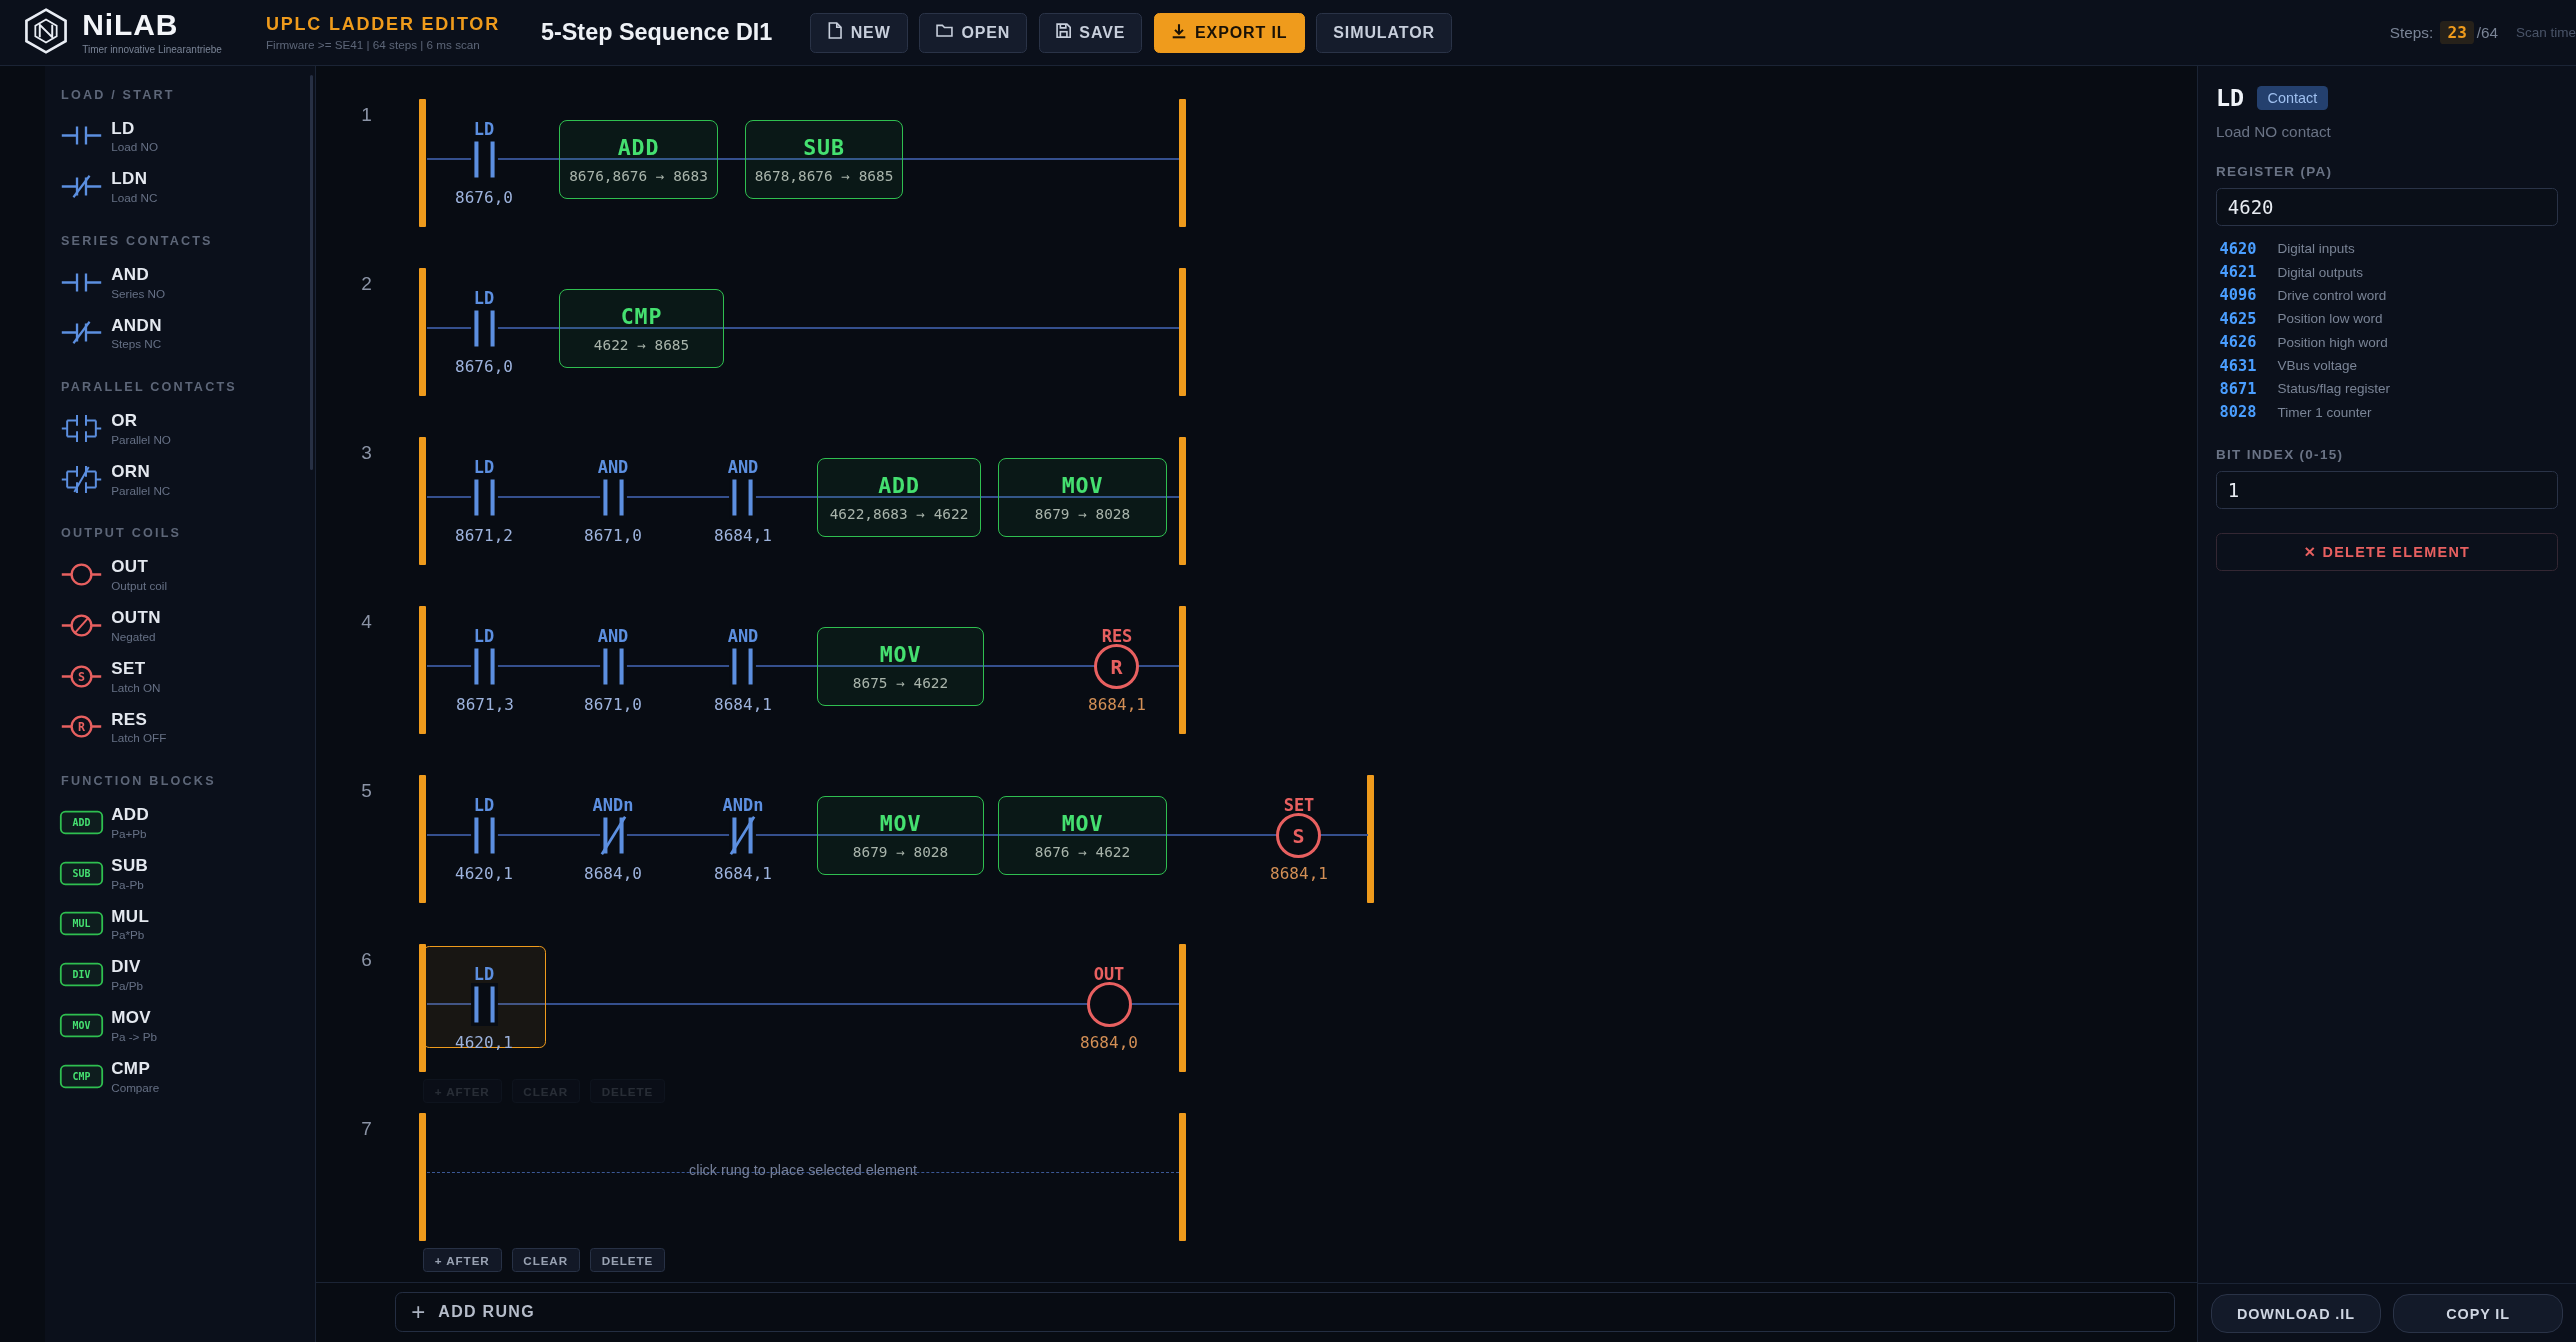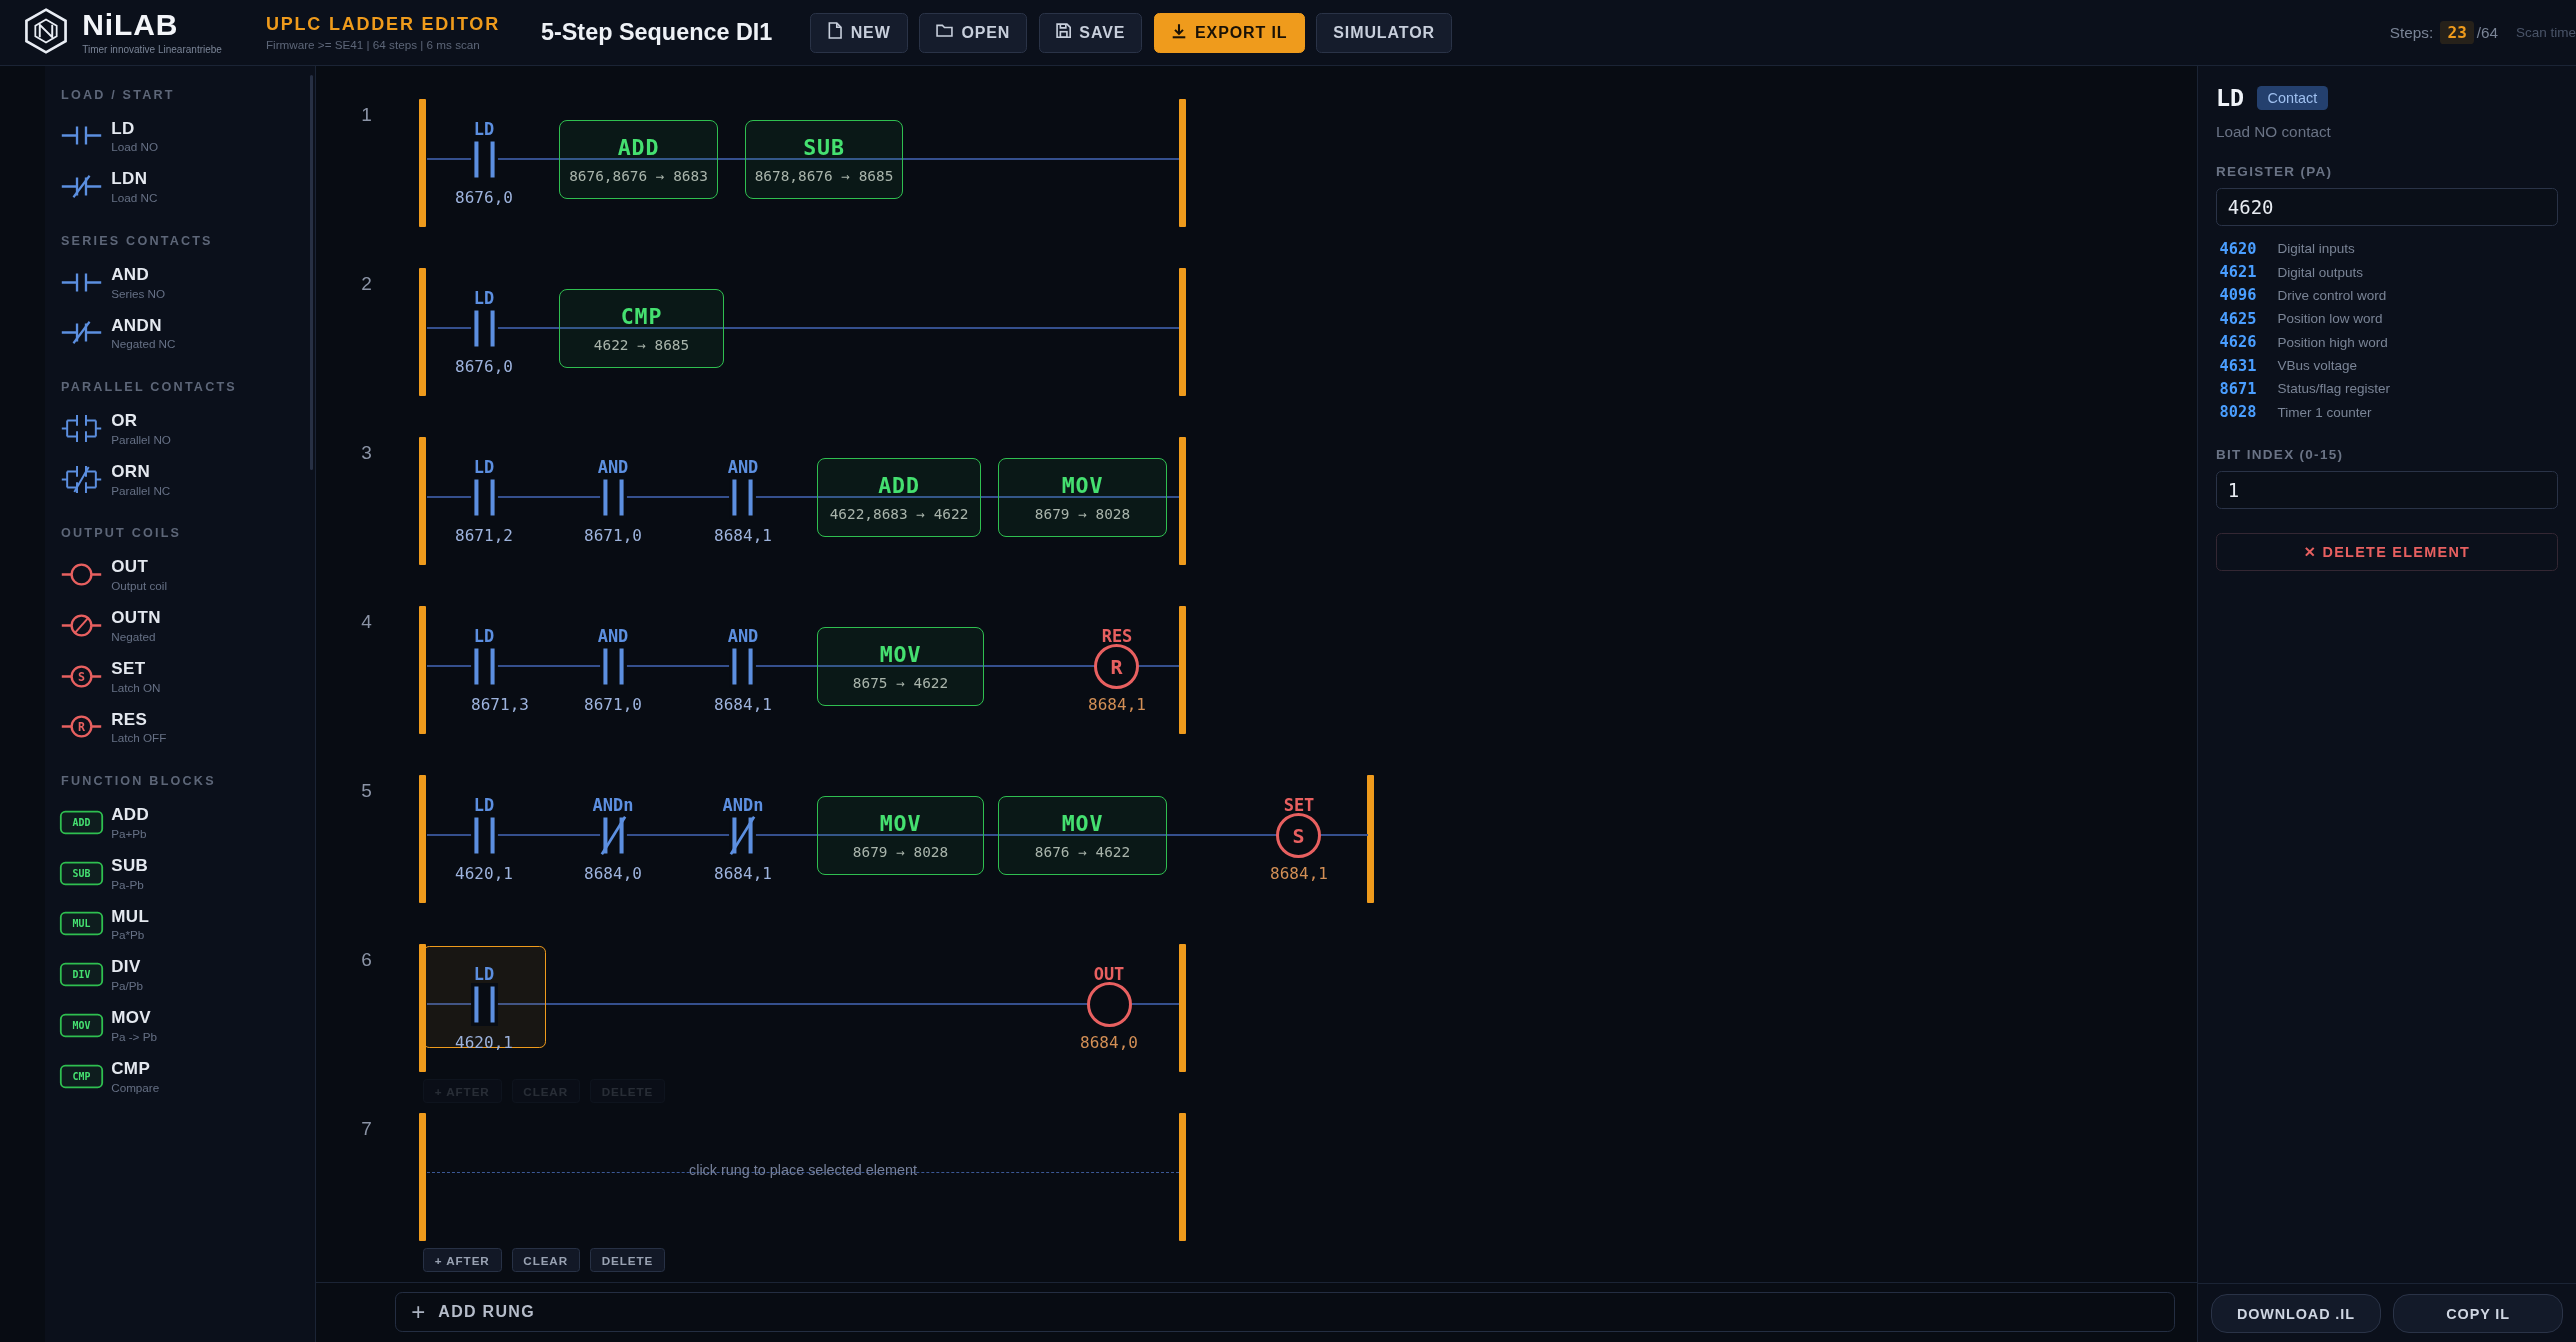--- a/index.html
+++ b/index.html
@@ -219,21 +219,21 @@
             <svg width="43" height="27" viewBox="0 0 48 30" fill="none">
               <g stroke="#5c8fe0" stroke-width="2.6">
                 <path d="M2 15H19M29 15H46"></path>
                 <path d="M19 5V25M29 5V25"></path>
               </g>
               <path d="M15 27L33 3" stroke="#5c8fe0" stroke-width="2.4"></path>
             </svg>
           </div>
           <div class="pal-text">
             <b>ANDN</b>
-            <i>Negated NC</i>
+            <i>Steps NC</i>
           </div>
         </div>
         <div class="pal-title">PARALLEL CONTACTS</div>
         <div class="pal-item">
           <div class="pal-icon">
             <svg width="43" height="31" viewBox="0 0 48 34" fill="none">
               <g stroke="#5c8fe0" stroke-width="2.2">
                 <path d="M2 17H8M40 17H46"></path>
                 <path d="M8 8H19M29 8H40M8 26H19M29 26H40"></path>
                 <path d="M19 2V14M29 2V14M19 20V32M29 20V32"></path>
@@ -484,21 +484,21 @@
           <div class="rail" style="left: 103px;"></div>
           <div class="rail" style="left: 863px;"></div>
           <div class="wire" style="left: 111px; width: 752px;"></div>
           <div class="e-contact" style="left: 155px;"><svg width="27" height="43" viewBox="0 0 30 48">
               <rect width="30" height="48" fill="#080c13"></rect>
               <g stroke="#5c8fe0" stroke-width="4.5">
                 <path d="M6 4V44M24 4V44"></path>
               </g>
             </svg></div>
           <div class="e-label" style="left: 168px;">LD</div>
-          <div class="e-reg" style="left: 184px;">8671,3</div>
+          <div class="e-reg" style="left: 169px;">8671,3</div>
           <div class="e-contact" style="left: 284px;"><svg width="27" height="43" viewBox="0 0 30 48">
               <rect width="30" height="48" fill="#080c13"></rect>
               <g stroke="#5c8fe0" stroke-width="4.5">
                 <path d="M6 4V44M24 4V44"></path>
               </g>
             </svg></div>
           <div class="e-label" style="left: 297px;">AND</div>
           <div class="e-reg" style="left: 297px;">8671,0</div>
           <div class="e-contact" style="left: 413px;"><svg width="27" height="43" viewBox="0 0 30 48">
               <rect width="30" height="48" fill="#080c13"></rect>

